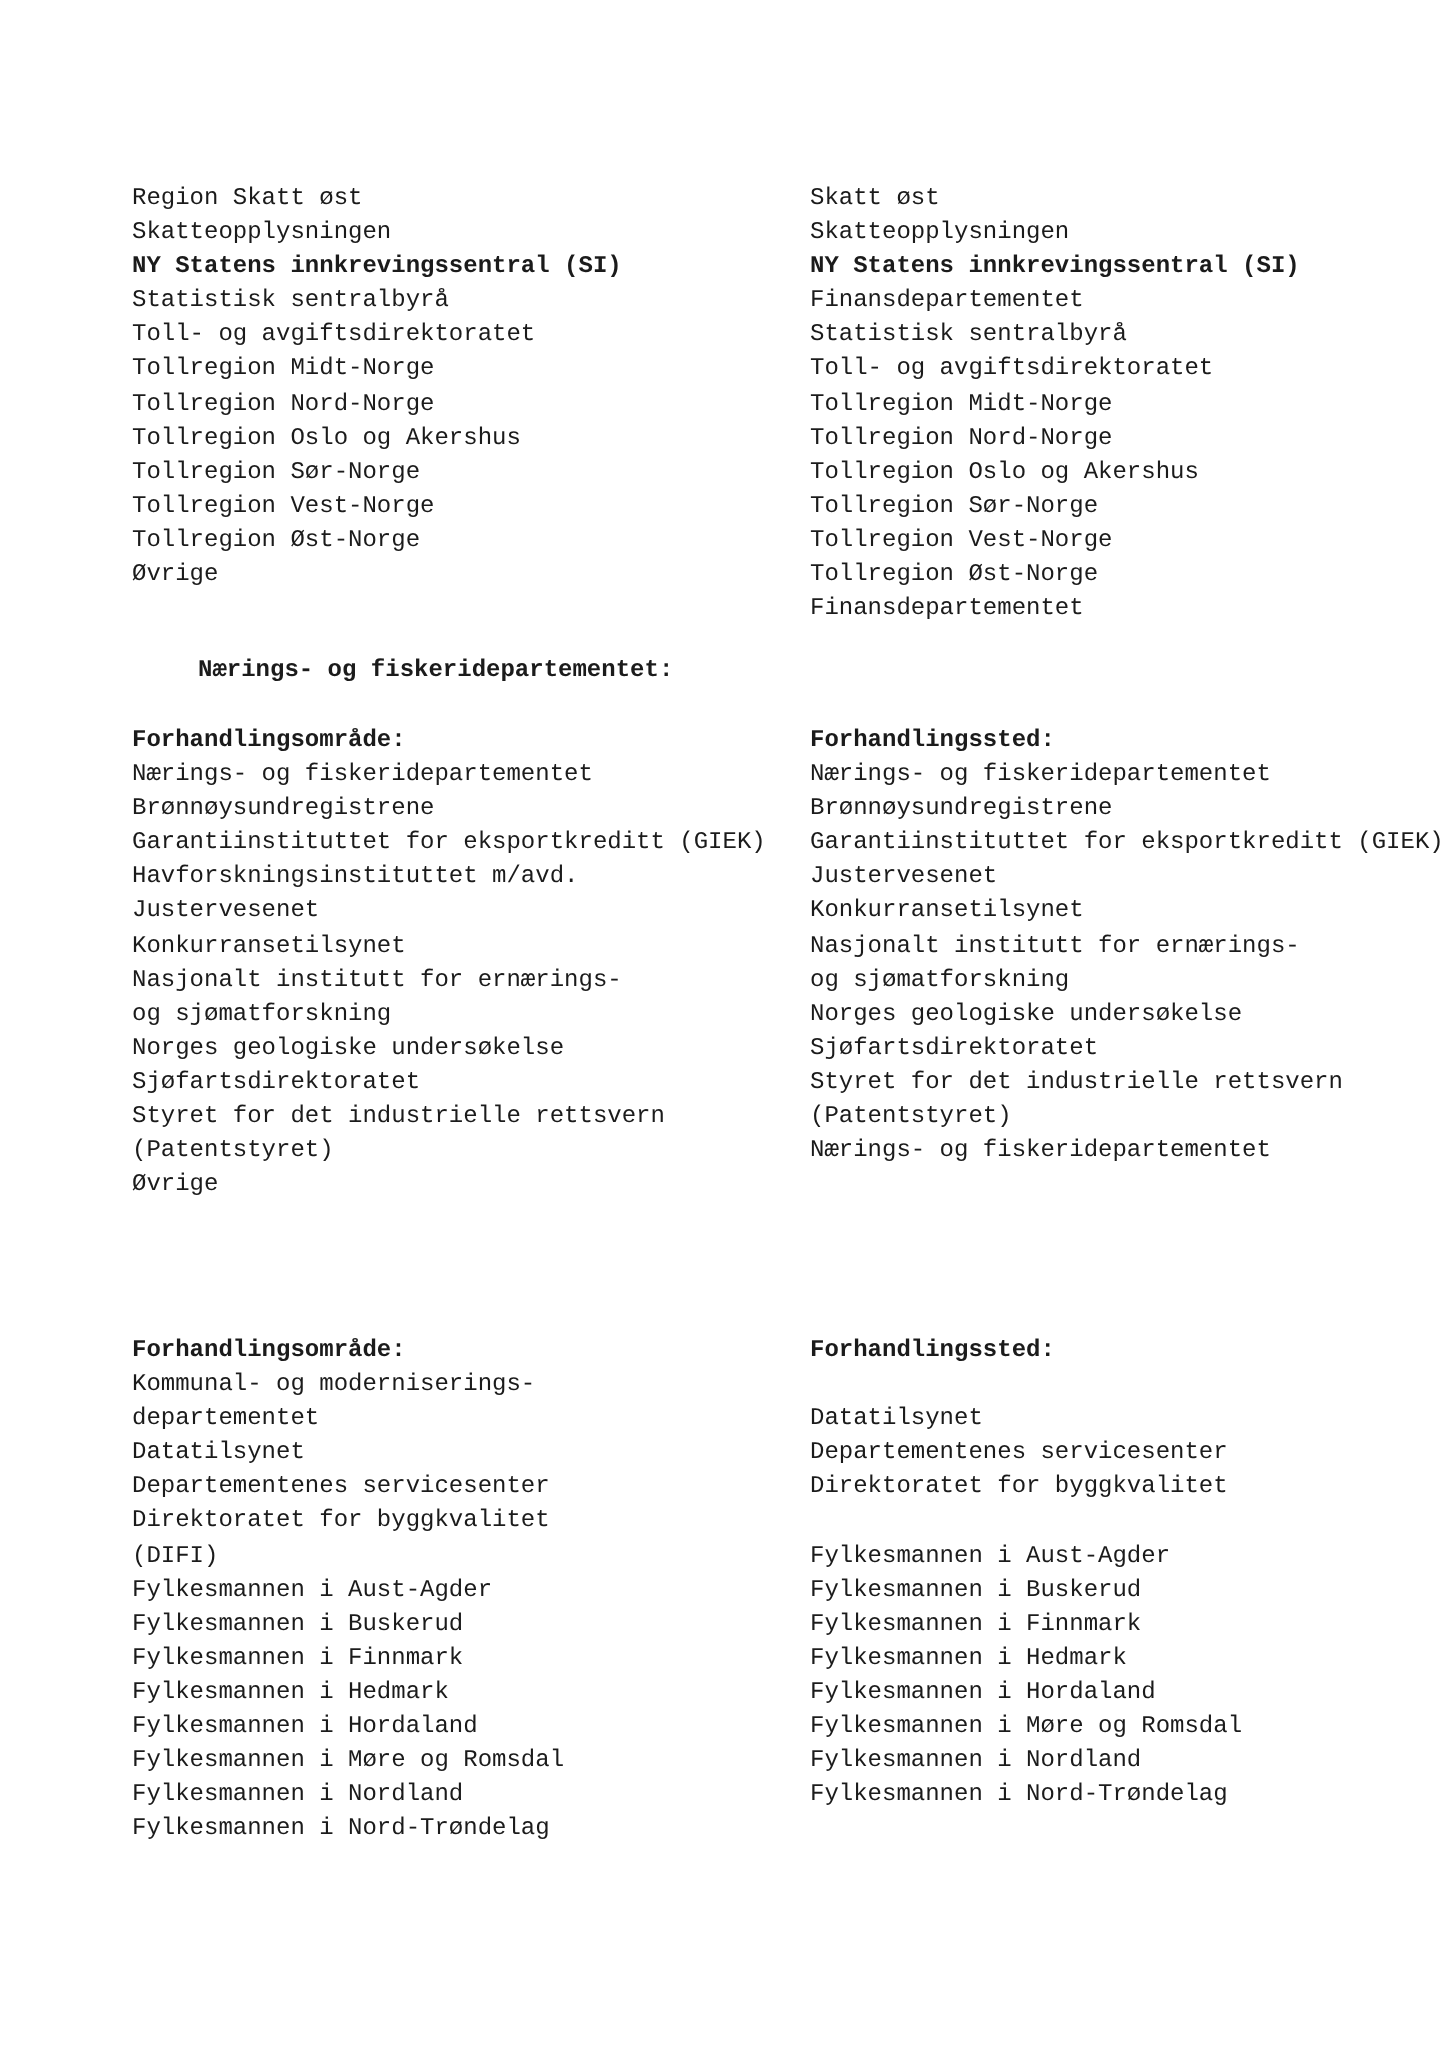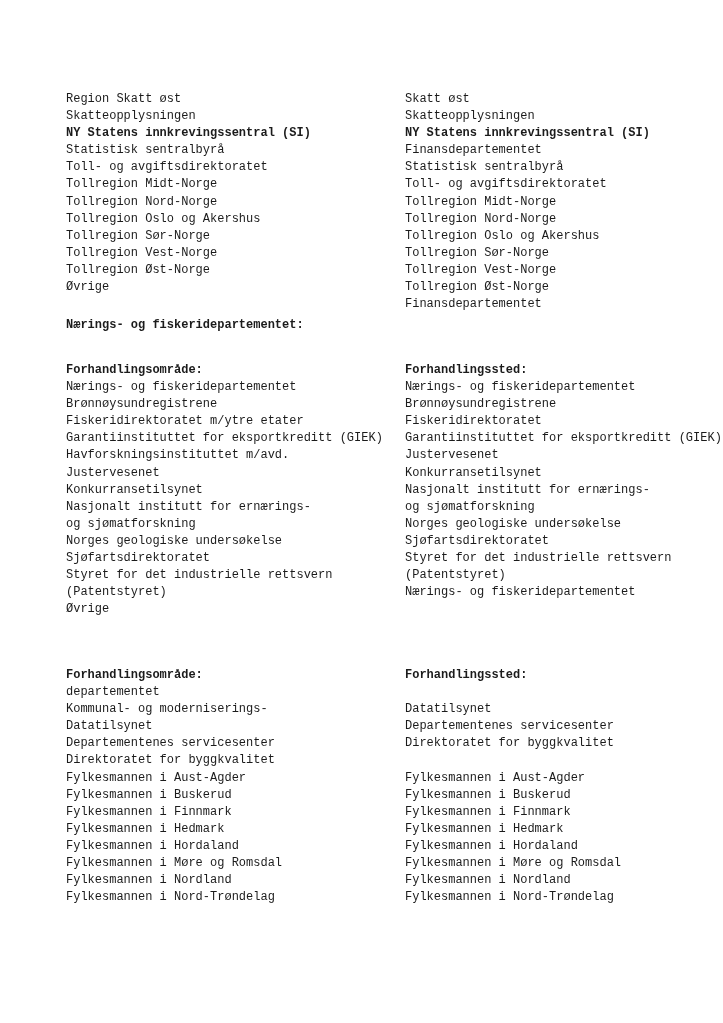--- a/index.html
+++ b/index.html
@@ -24,21 +24,21 @@
     left: 66px;
     font-weight: bold;
     white-space: nowrap;
     height: 17.1px;
     line-height: 17.1px;
   }
   .cols { position: absolute; left: 0; top: 0; width: 723px; }
   .col-left  { position: absolute; left: 66px;  top: 0; }
   .col-right { position: absolute; left: 405px; top: 0; }
   #s1-cols    { top: 91px;  }
-  #s2-heading { top: 317px; }
+  #s2-heading { top: 327px; margin-left: 33px; }
   #s2-cols    { top: 362px; }
   #s3-heading { top: 633px; }
   #s3-cols    { top: 667px; }
 </style>
 </head>
 <body>
 
 <div class="page">
 
   <div class="cols" id="s1-cols">
@@ -74,64 +74,63 @@
   </div>
 
   <div class="heading" id="s2-heading">Nærings- og fiskeridepartementet:</div>
 
   <div class="cols" id="s2-cols">
     <div class="col-left">
       <div class="line bold">Forhandlingsområde:</div>
       <div>
           <div class="line">Nærings- og fiskeridepartementet</div>
           <div class="line">Brønnøysundregistrene</div>
-          <div class="line">Fiskeridirektoratet m/ytre etater</div>
           <div class="line">Garantiinstituttet for eksportkreditt (GIEK)</div>
           <div class="line">Havforskningsinstituttet m/avd.</div>
           <div class="line">Justervesenet</div>
           <div class="line">Konkurransetilsynet</div>
           <div class="line">Nasjonalt institutt for ernærings-</div>
           <div class="line">og sjømatforskning</div>
           <div class="line">Norges geologiske undersøkelse</div>
           <div class="line">Sjøfartsdirektoratet</div>
           <div class="line">Styret for det industrielle rettsvern</div>
           <div class="line">(Patentstyret)</div>
           <div class="line">Øvrige</div>
         </div>
     </div>
     <div class="col-right">
       <div class="line bold">Forhandlingssted:</div>
       <div>
           <div class="line">Nærings- og fiskeridepartementet</div>
           <div class="line">Brønnøysundregistrene</div>
-          <div class="line">Fiskeridirektoratet</div>
           <div class="line">Garantiinstituttet for eksportkreditt (GIEK)</div>
           <div class="line">Justervesenet</div>
           <div class="line">Konkurransetilsynet</div>
           <div class="line">Nasjonalt institutt for ernærings-</div>
           <div class="line">og sjømatforskning</div>
           <div class="line">Norges geologiske undersøkelse</div>
           <div class="line">Sjøfartsdirektoratet</div>
           <div class="line">Styret for det industrielle rettsvern</div>
           <div class="line">(Patentstyret)</div>
           <div class="line">Nærings- og fiskeridepartementet</div>
         </div>
     </div>
   </div>
 
 
   <div class="cols" id="s3-cols">
     <div class="col-left">
       <div class="line bold">Forhandlingsområde:</div>
       <div>
+          <div class="line">Kommunal- og moderniserings-</div>
           <div class="line">departementet</div>
-          <div class="line">Kommunal- og moderniserings-</div>
           <div class="line">Datatilsynet</div>
           <div class="line">Departementenes servicesenter</div>
           <div class="line">Direktoratet for byggkvalitet</div>
+          <div class="line">(DIFI)</div>
           <div class="line">Fylkesmannen i Aust-Agder</div>
           <div class="line">Fylkesmannen i Buskerud</div>
           <div class="line">Fylkesmannen i Finnmark</div>
           <div class="line">Fylkesmannen i Hedmark</div>
           <div class="line">Fylkesmannen i Hordaland</div>
           <div class="line">Fylkesmannen i Møre og Romsdal</div>
           <div class="line">Fylkesmannen i Nordland</div>
           <div class="line">Fylkesmannen i Nord-Trøndelag</div>
         </div>
     </div>

